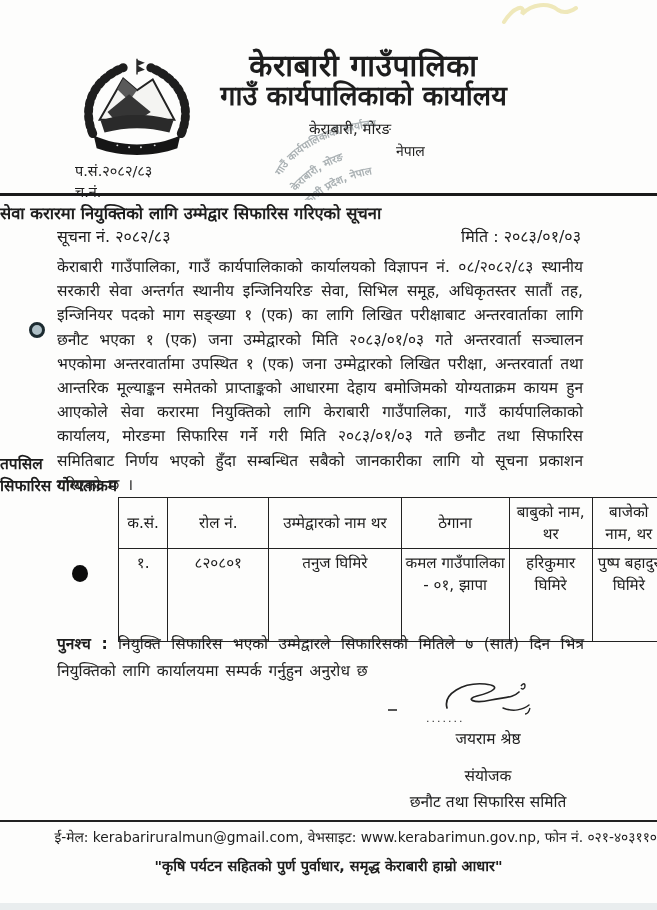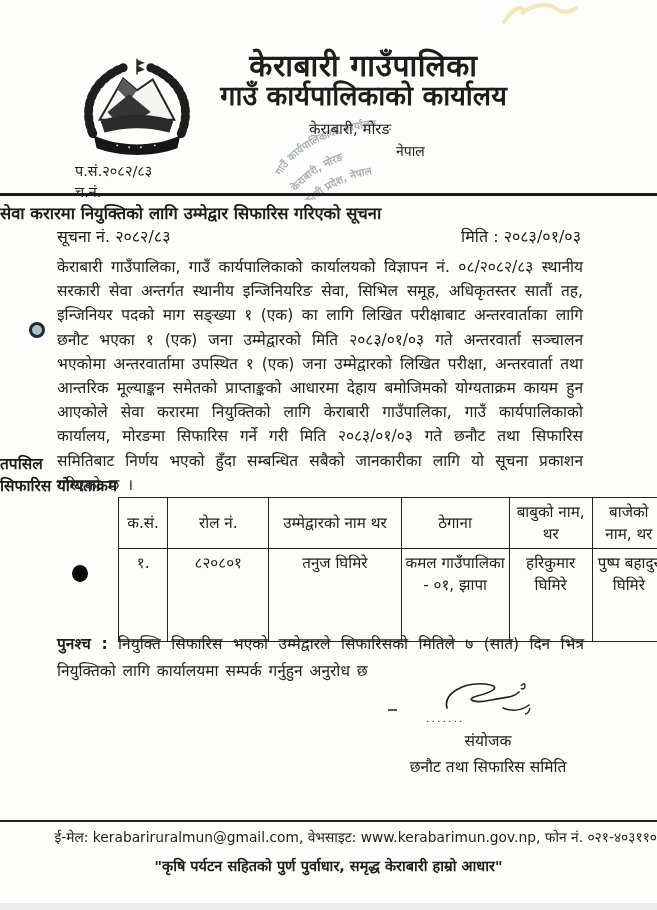--- a/index.html
+++ b/index.html
@@ -47,21 +47,21 @@
   .reco-table th{vertical-align:middle;}
   .reco-table .r-data td{height:86px;}
   
   .postscript{left:57px;width:527px;top:631px;font-size:15.5px;line-height:27px;text-align:justify;word-spacing:2px;}
   .postscript b{font-weight:bold;}
   
   .sig-block{left:368px;top:678px;width:240px;text-align:center;}
   .sig-img{display:block;margin:0 auto;}
   .sig-dots{letter-spacing:2px;font-size:11px;color:#333;margin-top:-8px;text-align:left;padding-left:58px;}
   .sig-name{font-size:15.5px;margin-top:2px;}
-  .sig-role{font-size:15.5px;margin-top:4px;}
+  .sig-role{font-size:15.5px;margin-top:15px;}
   .sig-committee{font-size:15.5px;margin-top:4px;}
   
   .rule-footer{left:0;right:0;top:820px;height:2px;background:#222;}
   .contact{left:0;right:0;top:827px;text-align:right;font-size:13.8px;}
   .slogan{left:0;right:0;top:855px;text-align:center;font-size:14.5px;font-weight:bold;}
   
   .hole1{left:29px;top:322px;width:16px;height:16px;border-radius:50%;background:#aebfc6;border:3px solid #1c2b30;box-sizing:border-box;}
   .hole2{left:72px;top:565px;width:16px;height:17px;border-radius:50%;background:#0c0c0c;}
   .scribble{left:500px;top:0px;}
   .scan-edge{left:0;right:0;bottom:0;height:7px;background:#e9edee;}
@@ -163,20 +163,21 @@
   </div>
 
   <div class="abs sig-block">
     <svg class="sig-img" width="110" height="42" viewBox="0 0 110 42" aria-hidden="true">
       <path d="M14 30 C10 16 30 4 52 6 C70 8 60 14 44 18 C32 21 40 26 58 22 C72 19 80 20 86 14" fill="none" stroke="#232323" stroke-width="1.7" stroke-linecap="round"></path>
       <path d="M88 8 C90 5 92 5 92 8 C92 11 89 12 88 10" fill="none" stroke="#232323" stroke-width="1.4"></path>
       <path d="M70 30 C80 34 90 32 96 27" fill="none" stroke="#232323" stroke-width="1.5" stroke-linecap="round"></path>
       <path d="M97 30 C96 34 94 36 92 36" fill="none" stroke="#232323" stroke-width="1.3"></path>
     </svg>
     <div class="sig-dots">.......</div>
+    <div class="sig-name">जयराम श्रेष्ठ</div>
     <div class="sig-role">संयोजक</div>
     <div class="sig-committee">छनौट तथा सिफारिस समिति</div>
   </div>
 
   <div class="abs rule-footer"></div>
   <div class="abs contact">ई-मेल: kerabariruralmun@gmail.com, वेभसाइट: www.kerabarimun.gov.np, फोन नं. ०२१-४०३११०</div>
   <div class="abs slogan">"कृषि पर्यटन सहितको पुर्ण पुर्वाधार, समृद्ध केराबारी हाम्रो आधार"</div>
 
   <div class="abs hole1"></div>
   <div class="abs hole2"></div>

